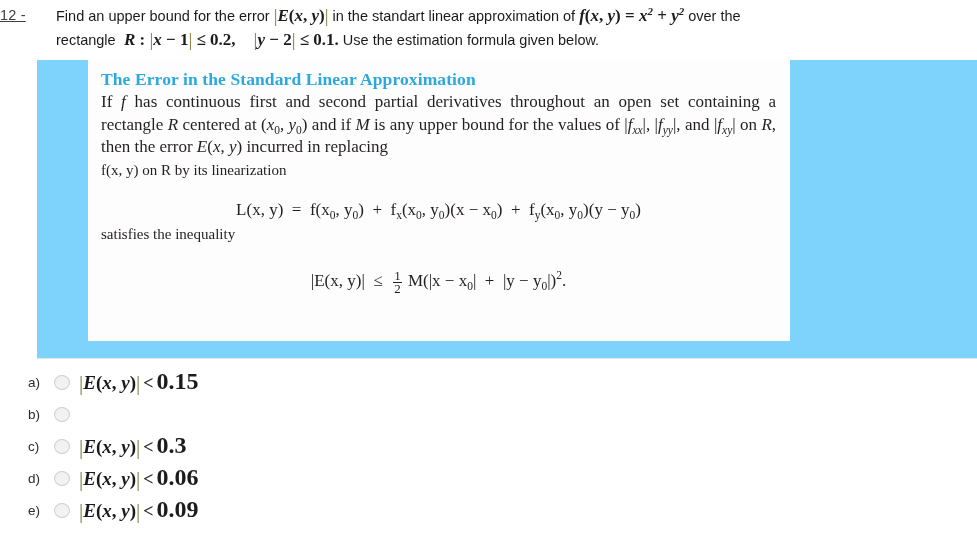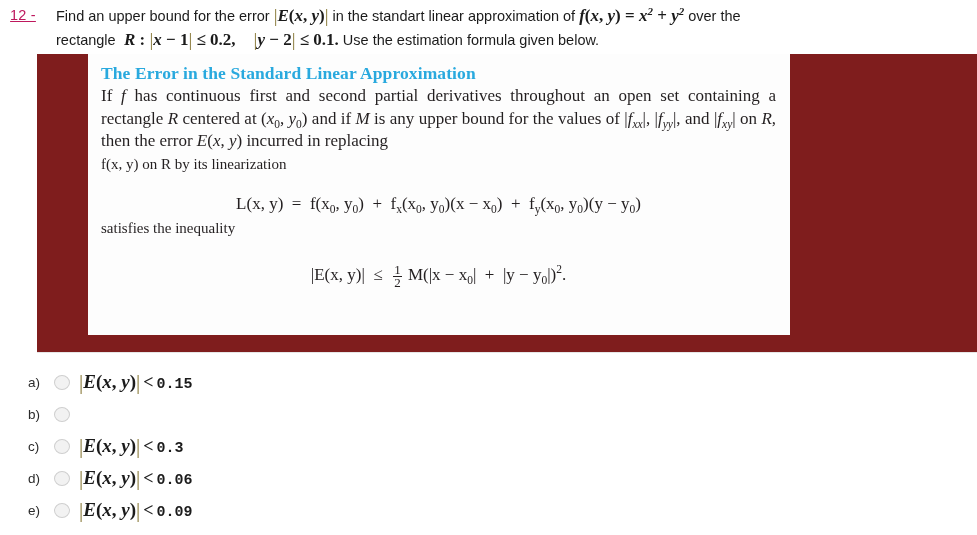--- a/index.html
+++ b/index.html
@@ -22,25 +22,25 @@
     left: 0; top: 0;
     width: 977px;
   }
   .stem {
     display: flex;
     align-items: flex-start;
     padding: 4px 0 0 0;
   }
   .q-number {
     width: 46px;
-    text-align: center;
+    text-align: left;
     flex: 0 0 46px;
     font-size: 14.5px;
     line-height: 23px;
-    color: #be185d;
+    color: #404040;
     letter-spacing: .2px;
     text-decoration: underline;
   }
   .q-text {
     flex: 1 1 auto;
     padding-left: 10px;
     padding-right: 20px;
     font-size: 14.5px;
     line-height: 23px;
     color: #1b1b1b;
@@ -74,24 +74,24 @@
     vertical-align: super;
     line-height: 0;
   }
   .nb { white-space: nowrap; }
   .gap { display: inline-block; width: 18px; }
 
   
   .figure-strip {
     position: absolute;
     left: 37px;
-    top: 54px;
+    top: 60px;
     width: 940px;
     height: 298px;
-    background: #7f1d1d;
+    background: #7dd3fc;
     border-bottom: 1px solid #e6e6e6;
   }
   .figure-card {
     position: absolute;
     left: 51px;
     top: 0px;
     width: 702px;
     height: 281px;
     background: #fdfdfd;
   }
@@ -192,23 +192,23 @@
   .option-text .mi { font-size: 19px; }
   .option-text .mu { font-size: 19px; }
   .option-text .mbar { font-size: 21px; }
   .rel {
     font-family: "Liberation Serif", serif;
     font-weight: 700;
     font-size: 18px;
     padding: 0 3px;
   }
   .numval {
-    font-family: Liberation Mono, monospace;
-    font-weight: 700;
-    font-size: 15px;
+    font-family: Liberation Serif, serif;
+    font-weight: 700;
+    font-size: 24px;
   }
 </style>
 </head>
 <body>
 
 <div class="question-block">
   <div class="stem">
     <div class="q-number">12 -</div>
     <div class="q-text">
       <span>Find an upper bound for the error</span>

